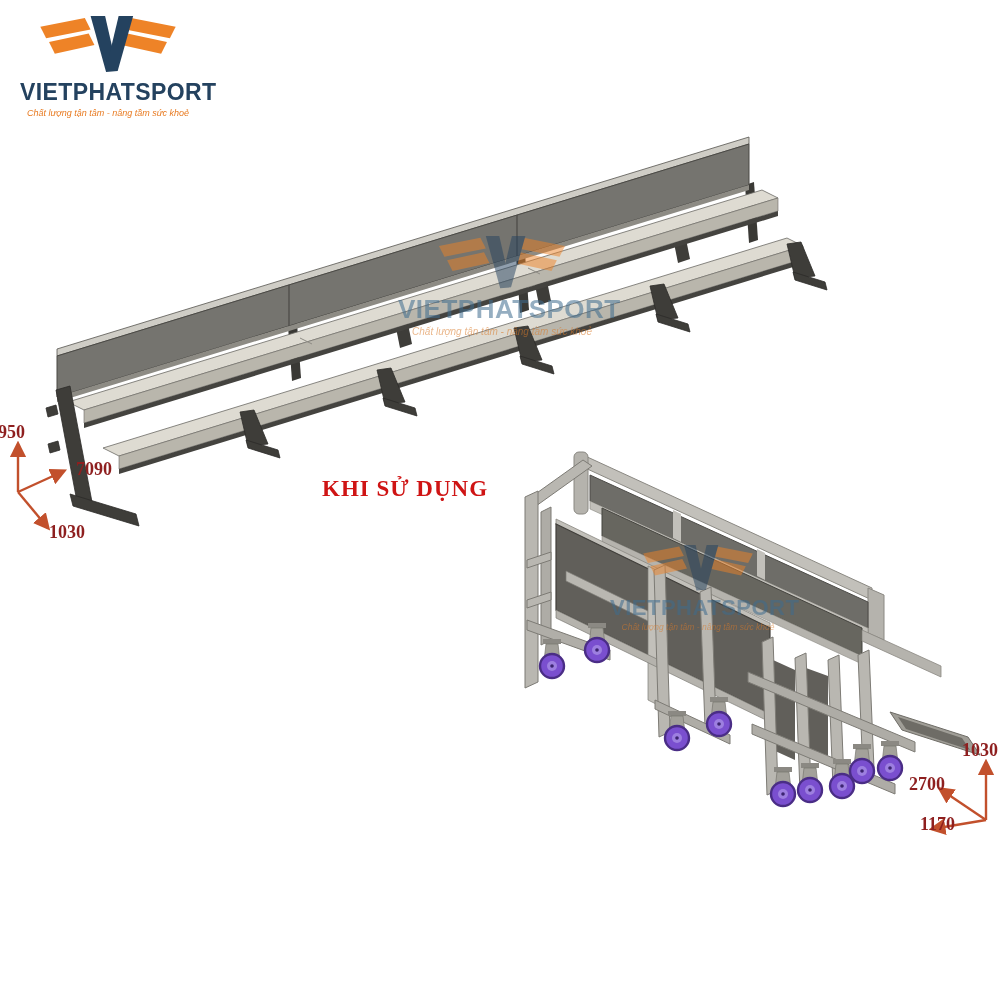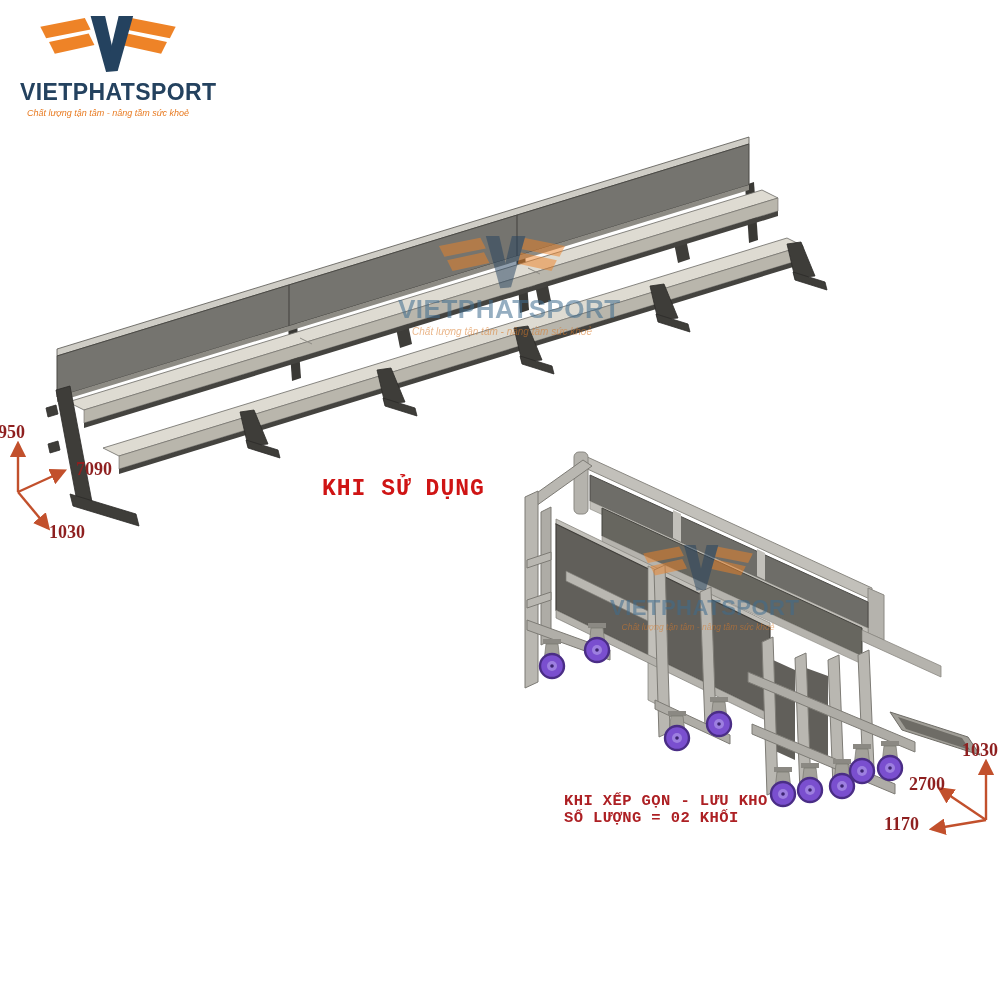--- a/index.html
+++ b/index.html
@@ -20,31 +20,31 @@
   #wm1{left:398px;top:236px;width:208px;}
   #wm1 .mark{width:128px;height:54px;}
   #wm1 .wm-name{font-size:26px;margin-top:4px;}
   #wm1 .wm-tagline{font-size:10px;margin-top:1px;}
   #wm2{left:610px;top:545px;width:176px;}
   #wm2 .mark{width:112px;height:47px;}
   #wm2 .wm-name{font-size:22px;margin-top:3px;}
   #wm2 .wm-tagline{font-size:8.5px;margin-top:1px;}
 
   
-  .diagram-label{position:absolute;font-family:Liberation Mono, monospace;font-weight:bold;white-space:nowrap;}
+  .diagram-label{position:absolute;font-family:Liberation Serif, serif;font-weight:bold;white-space:nowrap;text-align:right;}
   #label-in-use{left:322px;top:476px;font-size:23px;letter-spacing:1px;color:#cf1414;}
   #label-stored{left:564px;top:793px;font-size:15.5px;line-height:17px;color:#ad2024;letter-spacing:.4px;}
 
   .dim-label{position:absolute;font-family:"Liberation Serif", serif;font-weight:bold;font-size:18px;color:#8e1f1f;white-space:nowrap;}
   #dim-bench-h{left:-2px;top:422px;}
   #dim-bench-l{left:76px;top:459px;}
   #dim-bench-d{left:49px;top:522px;}
   #dim-stored-h{left:962px;top:740px;}
   #dim-stored-l{left:909px;top:774px;}
-  #dim-stored-d{left:884px;top:814px;}
+  #dim-stored-d{left:920px;top:814px;}
 
   
   #drawing{position:absolute;left:0;top:0;width:1000px;height:1000px;}
 
   
   #clipped-bottom-text{position:absolute;left:36px;top:993px;width:926px;height:6px;opacity:.7;
     background:repeating-linear-gradient(90deg,#3a3a3a 0 4px,transparent 4px 19px,#55544f 19px 22px,transparent 22px 36px,#444 36px 39px,transparent 39px 55px);}
 </style>
 </head>
 <body>
@@ -271,24 +271,20 @@
   </div>
   <div id="wm2" class="wm">
     <svg class="mark">
         <use href="#logo-mark"></use>
       </svg>
     <div class="wm-name">VIETPHATSPORT</div>
     <div class="wm-tagline">Chất lượng tận tâm - nâng tầm sức khoẻ</div>
   </div>
 
   <div id="label-in-use" class="diagram-label">KHI SỬ DỤNG</div>
-  <div id="label-stored" class="diagram-label">
-    <div>KHI XẾP GỌN - LƯU KHO</div>
-    <div>SỐ LƯỢNG = 02 KHỐI</div>
-  </div>
 
   <div id="dim-bench-h" class="dim-label">950</div>
   <div id="dim-bench-l" class="dim-label">7090</div>
   <div id="dim-bench-d" class="dim-label">1030</div>
   <div id="dim-stored-h" class="dim-label">1030</div>
   <div id="dim-stored-l" class="dim-label">2700</div>
   <div id="dim-stored-d" class="dim-label">1170</div>
 
   <div id="clipped-bottom-text"></div>
 </div>

